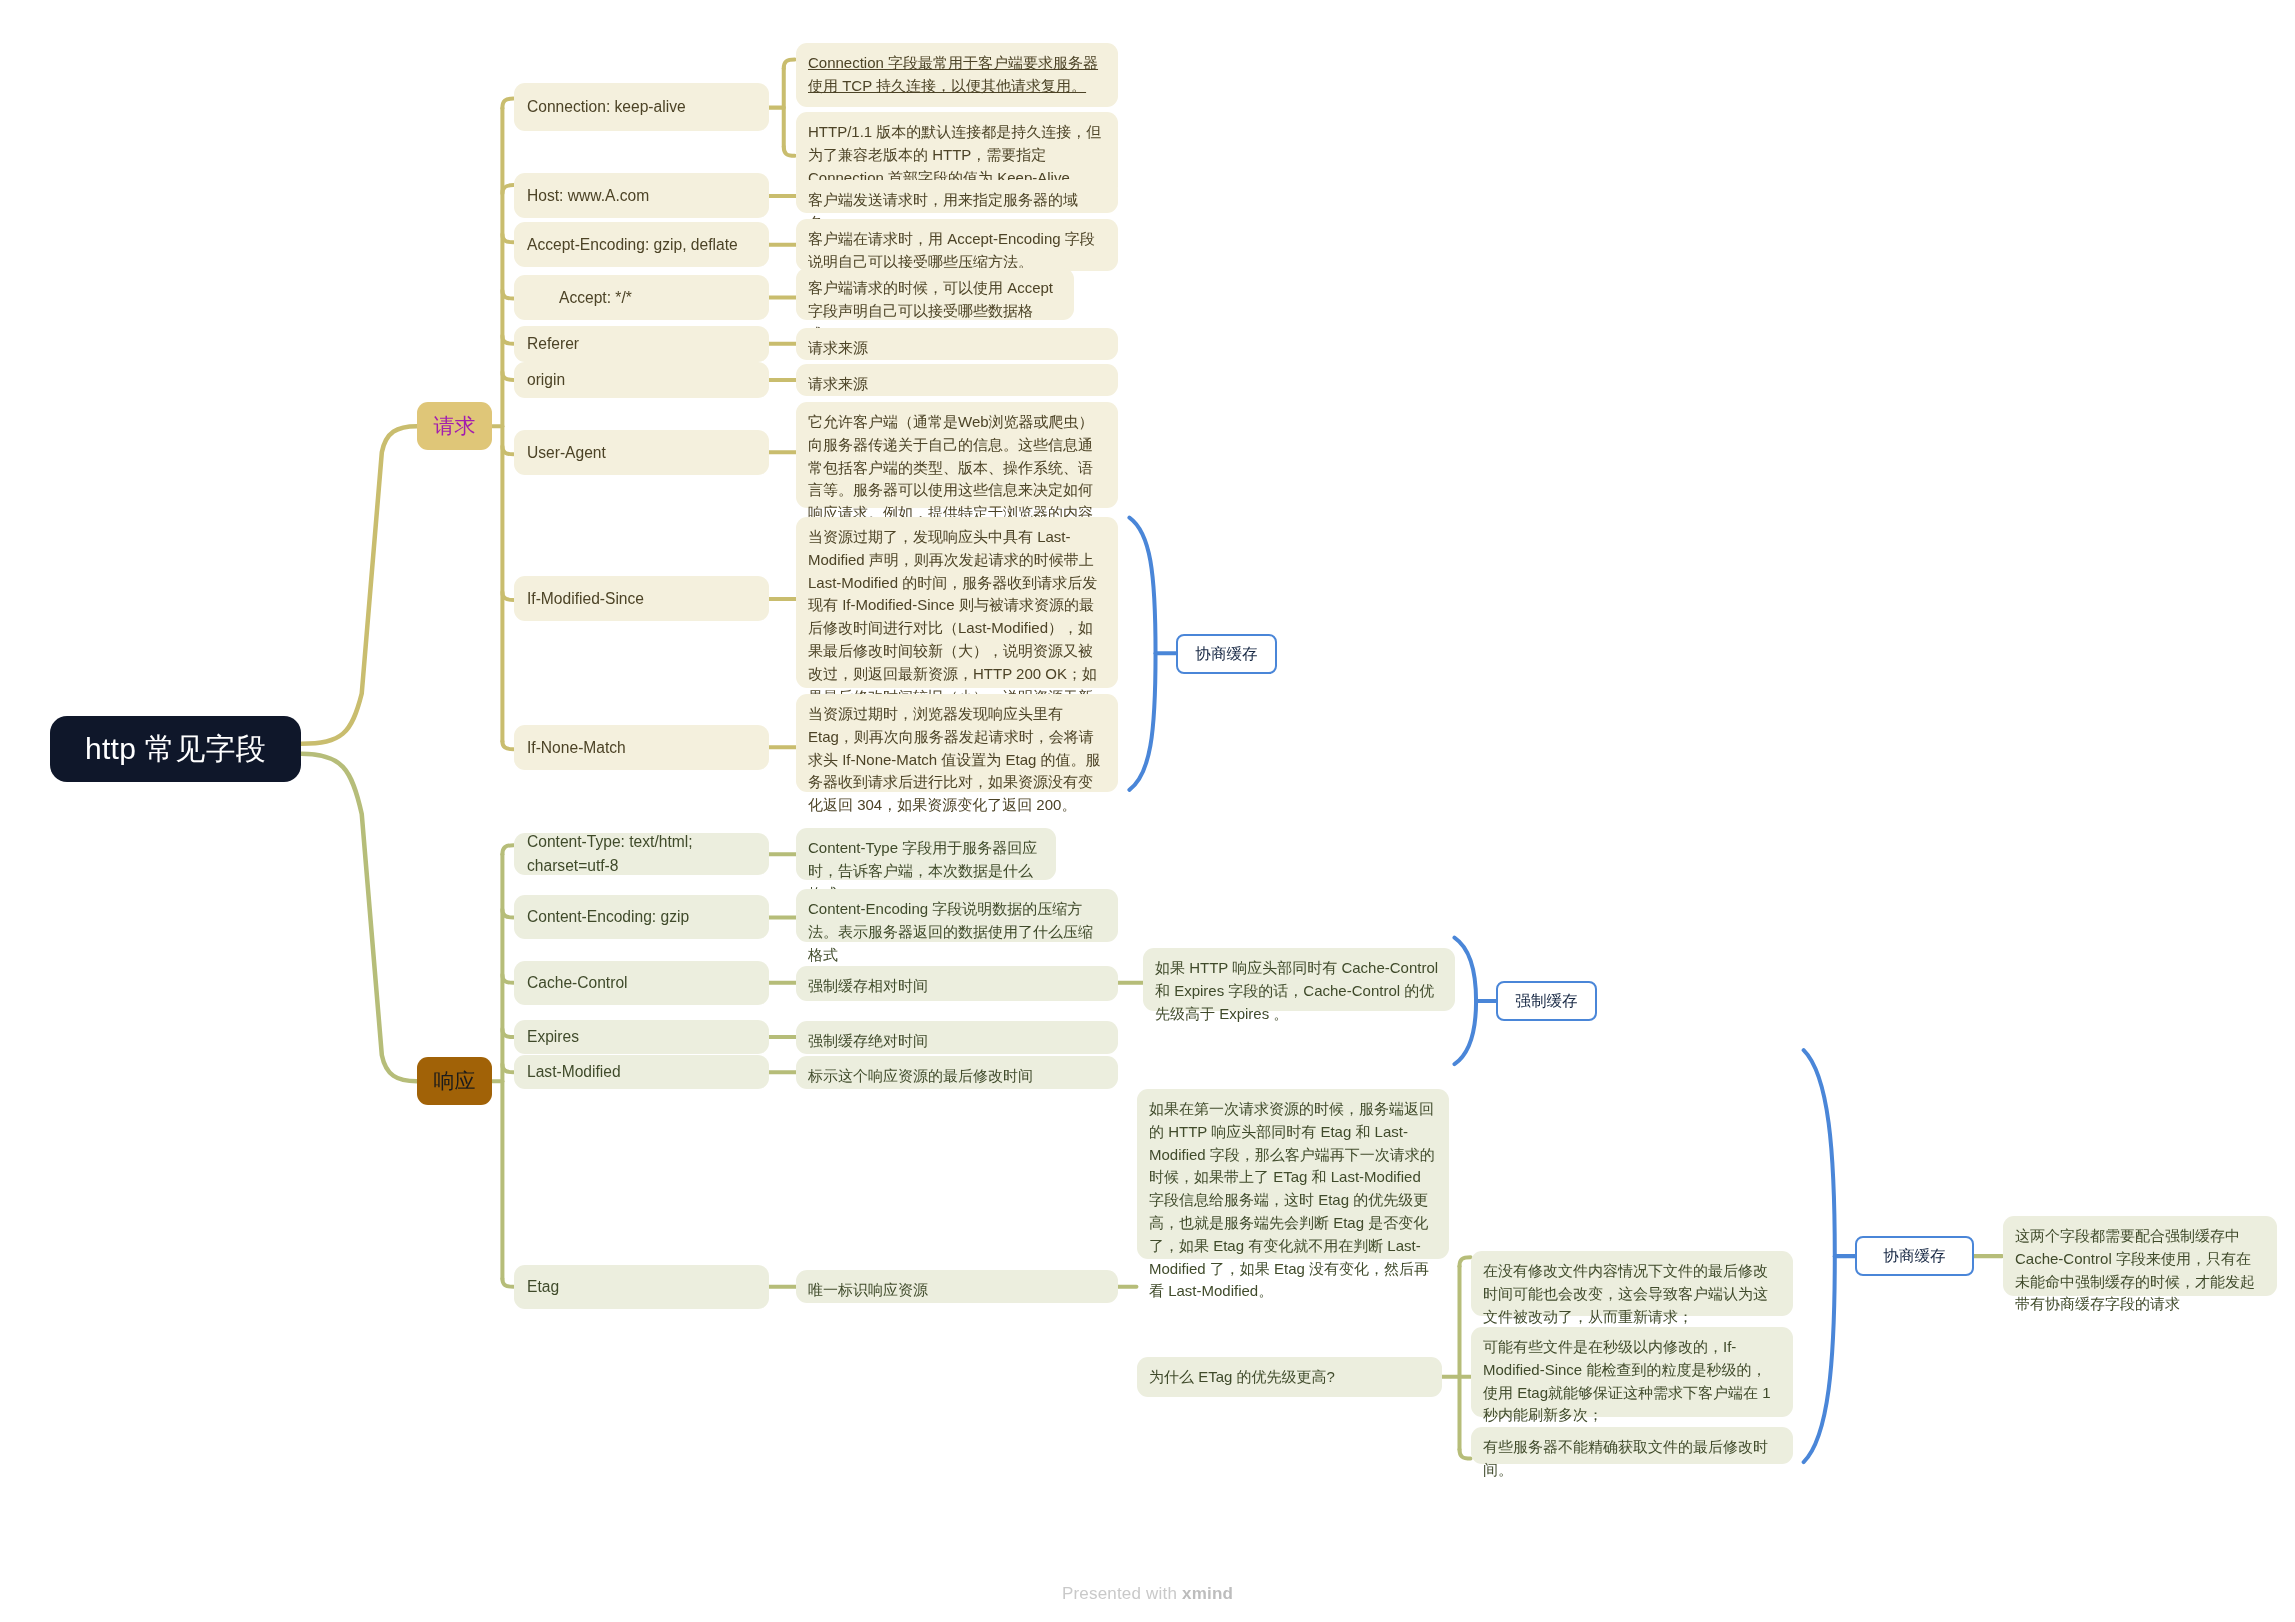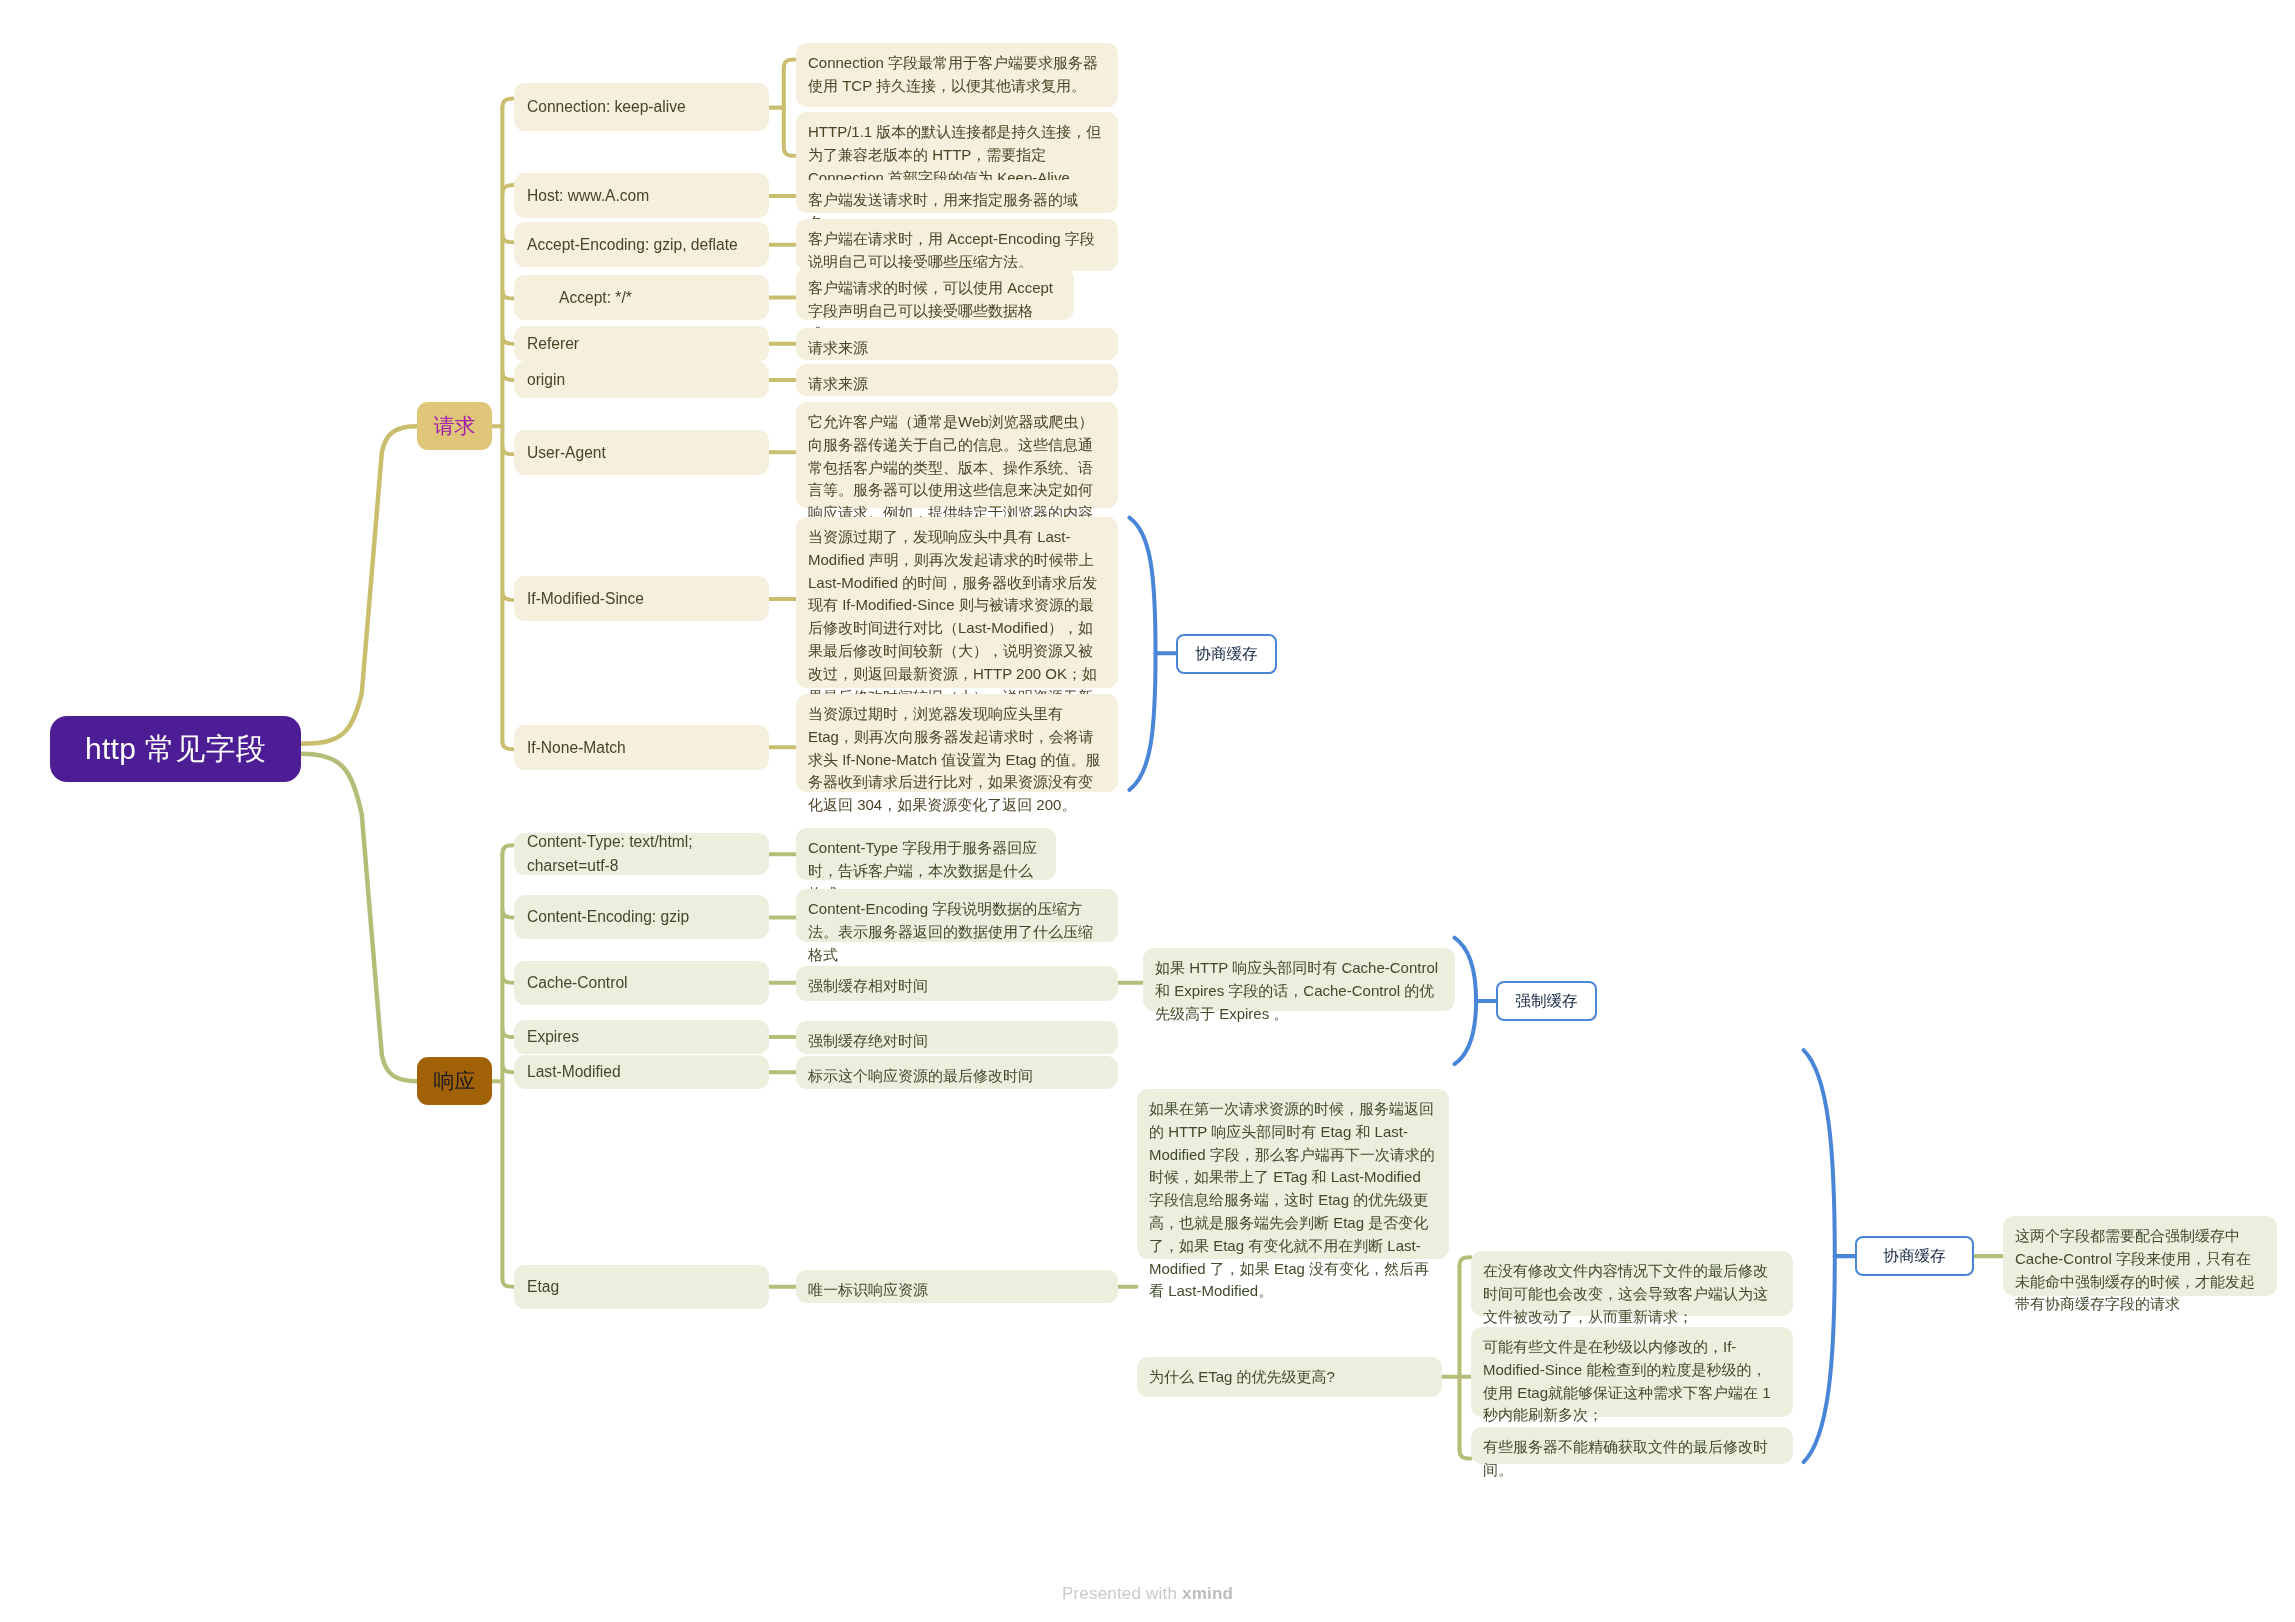--- a/index.html
+++ b/index.html
@@ -17,21 +17,21 @@
     border-radius:13px;
     display:flex; align-items:center;
     padding:7px 13px;
     line-height:1.52;
     word-break:break-word;
     white-space:pre-wrap;
   }
 
   
   .root {
-    background:#4c1d95;
+    background:#0f172a;
     color:#ffffff;
     font-size:30px;
     border-radius:17px;
     justify-content:center;
     letter-spacing:0.3px;
   }
 
   
   .branch-req { background:#dfc678; color:#a21caf; font-size:21px; justify-content:center; border-radius:11px;}
   .branch-res { background:#a16207; color:#1b1b1b; font-size:21px; justify-content:center; border-radius:11px;}
@@ -189,21 +189,21 @@
   </div>
 
   <div class="node topic topic-req" style="left:514px; top:576px; width:255px; height:45px;">
     <span>If-Modified-Since</span>
   </div>
 
   <div class="node topic topic-req" style="left:514px; top:725px; width:255px; height:45px;">
     <span>If-None-Match</span>
   </div>
 
-  <div class="node detail detail-req" style="left:796px; top:43px; width:322px; height:64px;">
+  <div class="node detail detail-req" style="left:796px; top:43px; width:322px; height:64px;text-decoration:underline;">
     <span>Connection 字段最常用于客户端要求服务器使用 TCP 持久连接，以便其他请求复用。</span>
   </div>
 
   <div class="node detail detail-req" style="left:796px; top:112px; width:322px; height:85px;">
     <span>HTTP/1.1 版本的默认连接都是持久连接，但为了兼容老版本的 HTTP，需要指定 Connection 首部字段的值为 Keep-Alive。</span>
   </div>
 
   <div class="node detail detail-req" style="left:796px; top:180px; width:322px; height:33px;">
     <span>客户端发送请求时，用来指定服务器的域名。</span>
   </div>

